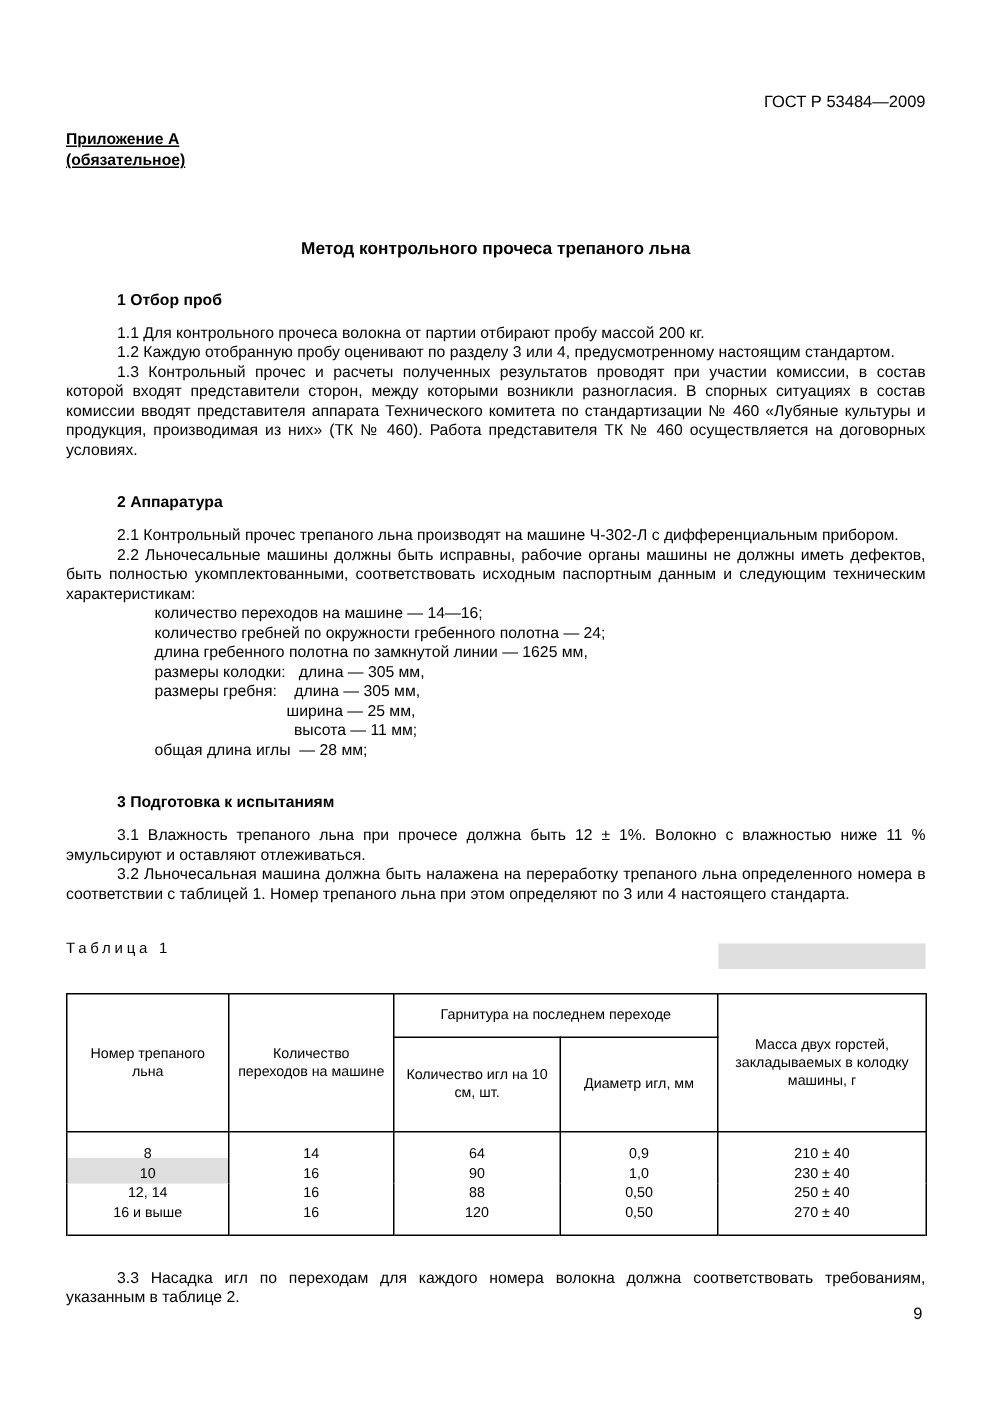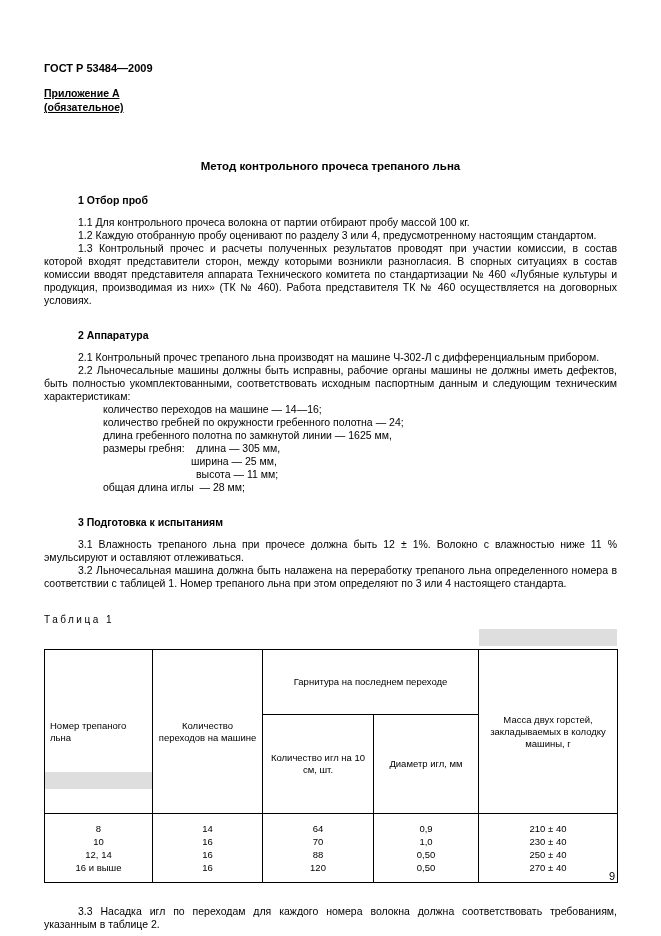--- a/index.html
+++ b/index.html
@@ -3,32 +3,32 @@
 <meta charset="utf-8">
 <style>
   html, body { margin: 0; padding: 0; }
   body {
     width: 661px; height: 936px;
     background: #ffffff; color: #000;
     font-family: "Liberation Sans", sans-serif;
     position: relative; overflow: hidden;
   }
   .page { padding: 62px 44px 0 44px; }
-  .doc-header { font-size: 11px; font-weight: bold; }
+  .doc-header { font-size: 11px; font-weight: normal; text-align: right; }
   .appendix { margin-top: 12px; text-align: left; font-size: 10.5px; font-weight: bold; line-height: 14px; text-decoration: underline; }
   .main-title { margin-top: 46px; text-align: center; font-size: 11.5px; font-weight: bold; }
   .section-heading { margin-top: 22px; margin-bottom: 10px; font-size: 10.5px; font-weight: bold; padding-left: 34px; }
   .para { font-size: 10.5px; line-height: 13px; text-align: justify; text-indent: 34px; margin: 0; }
   .spec { font-size: 10.5px; line-height: 13px; margin-left: 34px; white-space: pre; padding-left: 25px; }
   .spec.deep { margin-left: 122px; }
   .spec.deeper { margin-left: 127px; }
   .table-label { margin-top: 24px; margin-bottom: 24px; font-size: 10px; letter-spacing: 2.5px; }
   table { border-collapse: collapse; width: 100%; font-size: 9.5px; table-layout: fixed; border: 1px solid #000; }
-  th { border: 1px solid #000; font-weight: normal; text-align: center; vertical-align: middle; padding: 19px 5px; line-height: 12px; }
-  th.left { text-align: left; }
+  th { border: 1px solid #000; font-weight: normal; text-align: center; vertical-align: middle; padding: 1px 5px; line-height: 12px; }
+  th.left { text-align: center; }
   tbody td {
     border-left: 1px solid #000; border-right: 1px solid #000;
     border-top: none; border-bottom: none;
     text-align: center; padding: 0 4px; line-height: 13px;
   }
   tbody tr:first-child td { padding-top: 8px; }
   tbody tr:last-child td { padding-bottom: 8px; text-align: center; }
   .row1 th { height: 26px; }
   .row2 th { height: 60px; }
   .after-table { margin-top: 22px; }
@@ -48,30 +48,31 @@
   <div class="doc-header">ГОСТ Р 53484—2009</div>
 
   <div class="appendix">
     <div>Приложение А</div>
     <div>(обязательное)</div>
   </div>
 
   <div class="main-title">Метод контрольного прочеса трепаного льна</div>
 
   <div class="section-heading">1 Отбор проб</div>
-  <p class="para">1.1 Для контрольного прочеса волокна от партии отбирают пробу массой 100 кг.</p>
+  <p class="para">1.1 Для контрольного прочеса волокна от партии отбирают пробу массой 200 кг.</p>
   <p class="para">1.2 Каждую отобранную пробу оценивают по разделу 3 или 4, предусмотренному настоящим стандартом.</p>
   <p class="para">1.3 Контрольный прочес и расчеты полученных результатов проводят при участии комиссии, в состав которой входят представители сторон, между которыми возникли разногласия. В спорных ситуациях в состав комиссии вводят представителя аппарата Технического комитета по стандартизации № 460 «Лубяные культуры и продукция, производимая из них» (ТК № 460). Работа представителя ТК № 460 осуществляется на договорных условиях.</p>
 
   <div class="section-heading">2 Аппаратура</div>
   <p class="para">2.1 Контрольный прочес трепаного льна производят на машине Ч-302-Л с дифференциальным прибором.</p>
   <p class="para">2.2 Льночесальные машины должны быть исправны, рабочие органы машины не должны иметь дефектов, быть полностью укомплектованными, соответствовать исходным паспортным данным и следующим техническим характеристикам:</p>
   <div class="spec">количество переходов на машине — 14—16;</div>
   <div class="spec">количество гребней по окружности гребенного полотна — 24;</div>
   <div class="spec">длина гребенного полотна по замкнутой линии — 1625 мм,</div>
+  <div class="spec">размеры колодки:   длина — 305 мм,</div>
   <div class="spec">размеры гребня:    длина — 305 мм,</div>
   <div class="spec deep">ширина — 25 мм,</div>
   <div class="spec deeper">высота — 11 мм;</div>
   <div class="spec">общая длина иглы  — 28 мм;</div>
 
   <div class="section-heading">3 Подготовка к испытаниям</div>
   <p class="para">3.1 Влажность трепаного льна при прочесе должна быть 12 ± 1%. Волокно с влажностью ниже 11 % эмульсируют и оставляют отлеживаться.</p>
   <p class="para">3.2 Льночесальная машина должна быть налажена на переработку трепаного льна определенного номера в соответствии с таблицей 1. Номер трепаного льна при этом определяют по 3 или 4 настоящего стандарта.</p>
 
   <div class="table-label">Таблица 1</div>
@@ -100,21 +101,21 @@
       <tr>
         <td>8</td>
         <td>14</td>
         <td>64</td>
         <td>0,9</td>
         <td>210 ± 40</td>
       </tr>
       <tr>
         <td>10</td>
         <td>16</td>
-        <td>70</td>
+        <td>90</td>
         <td>1,0</td>
         <td>230 ± 40</td>
       </tr>
       <tr>
         <td>12, 14</td>
         <td>16</td>
         <td>88</td>
         <td>0,50</td>
         <td>250 ± 40</td>
       </tr>

